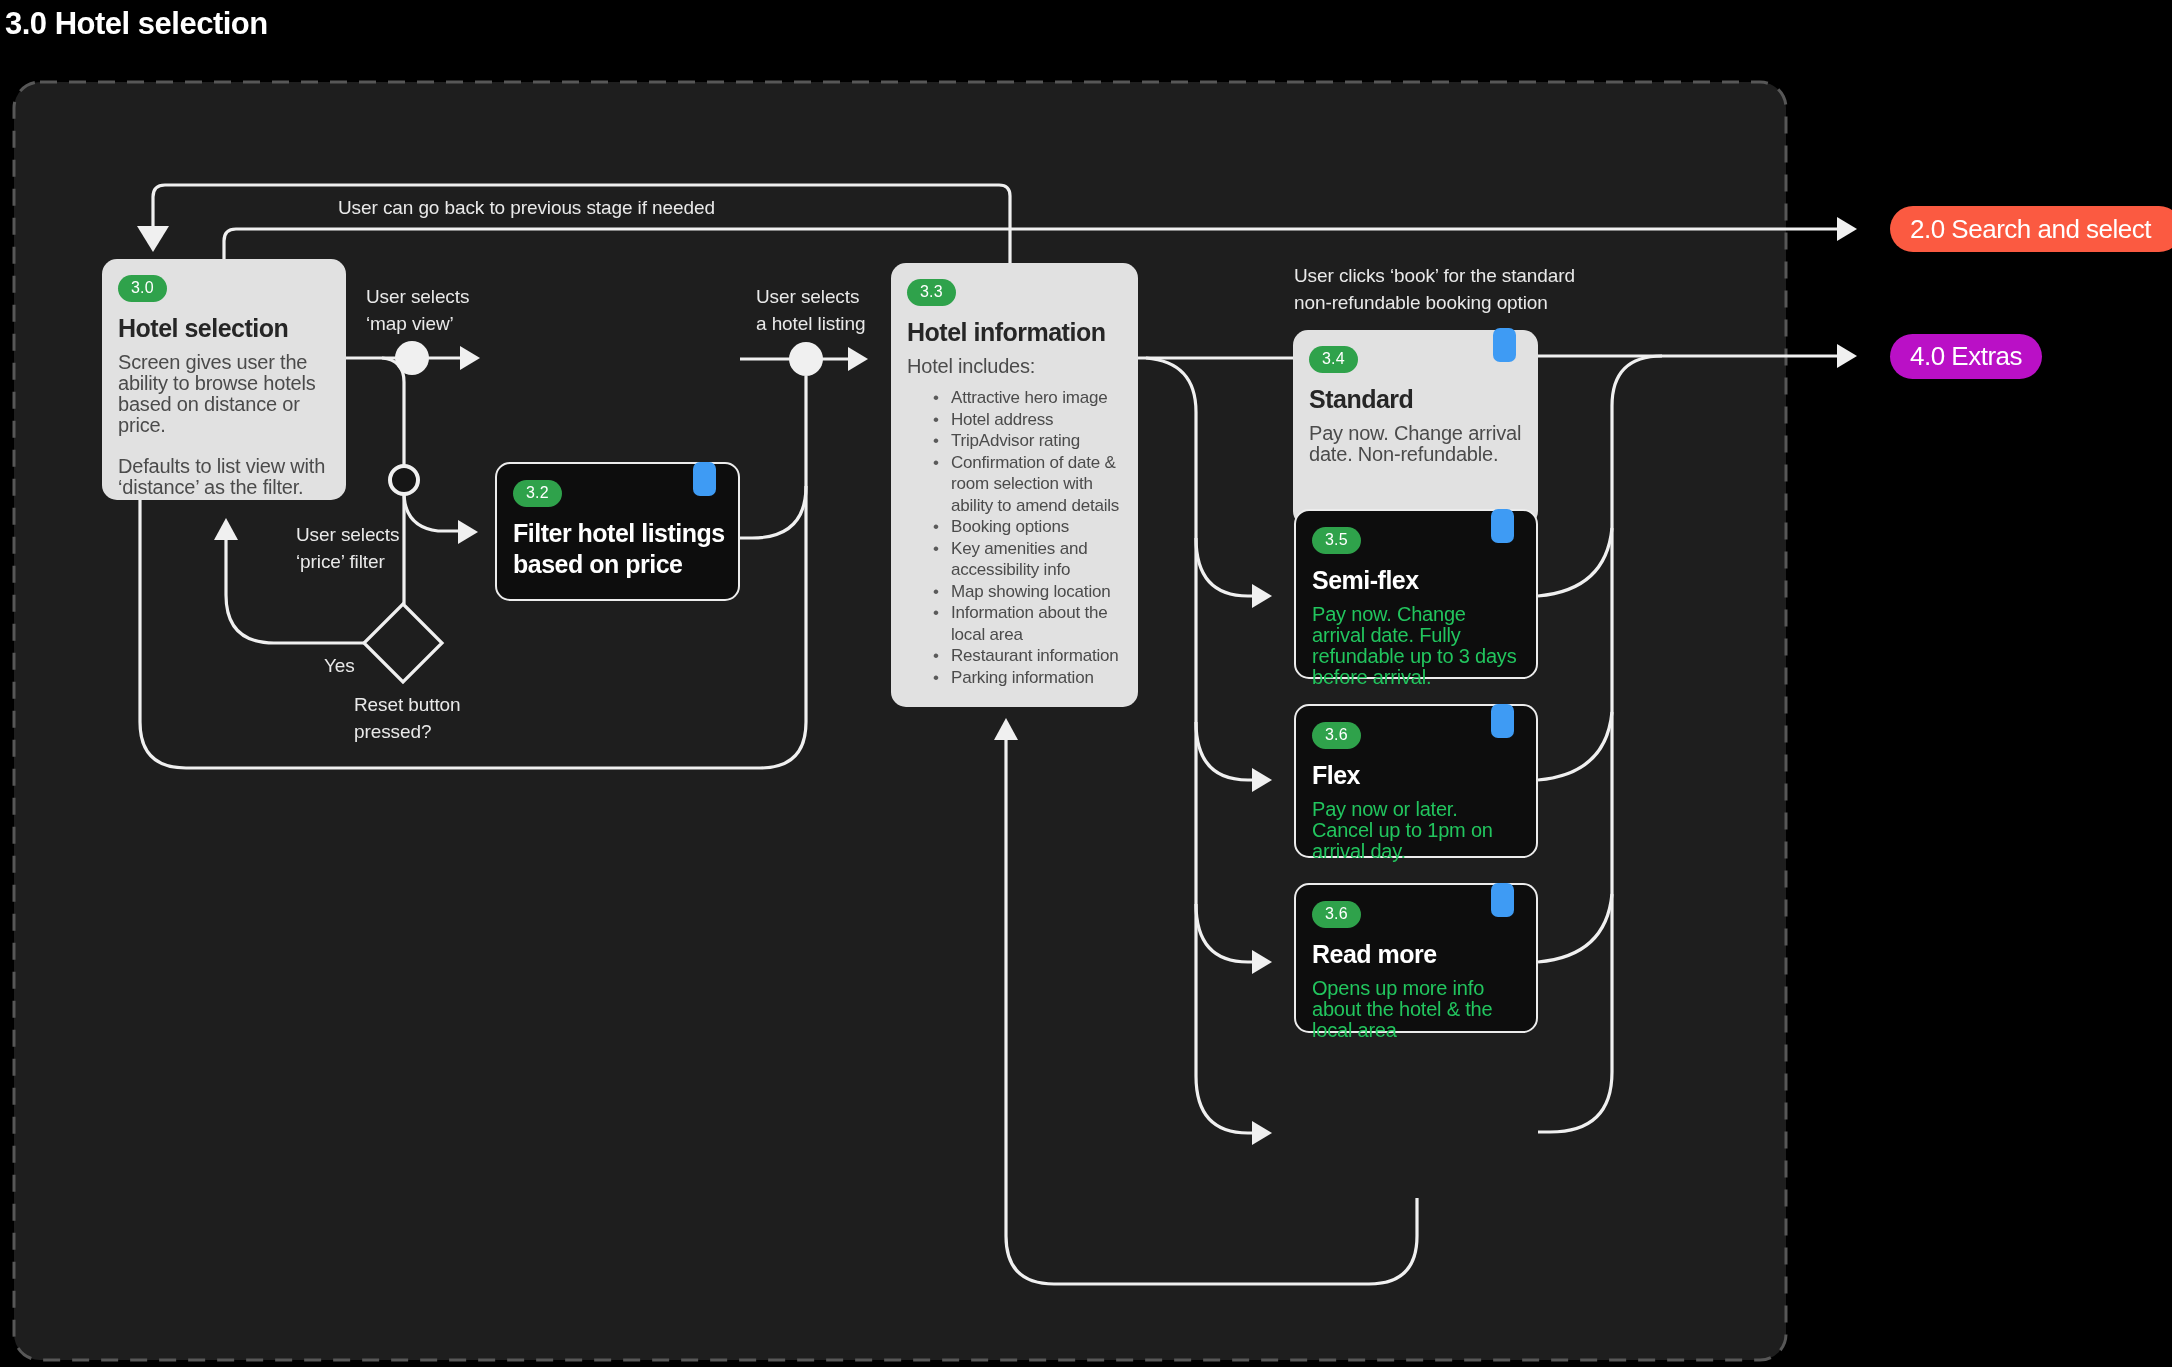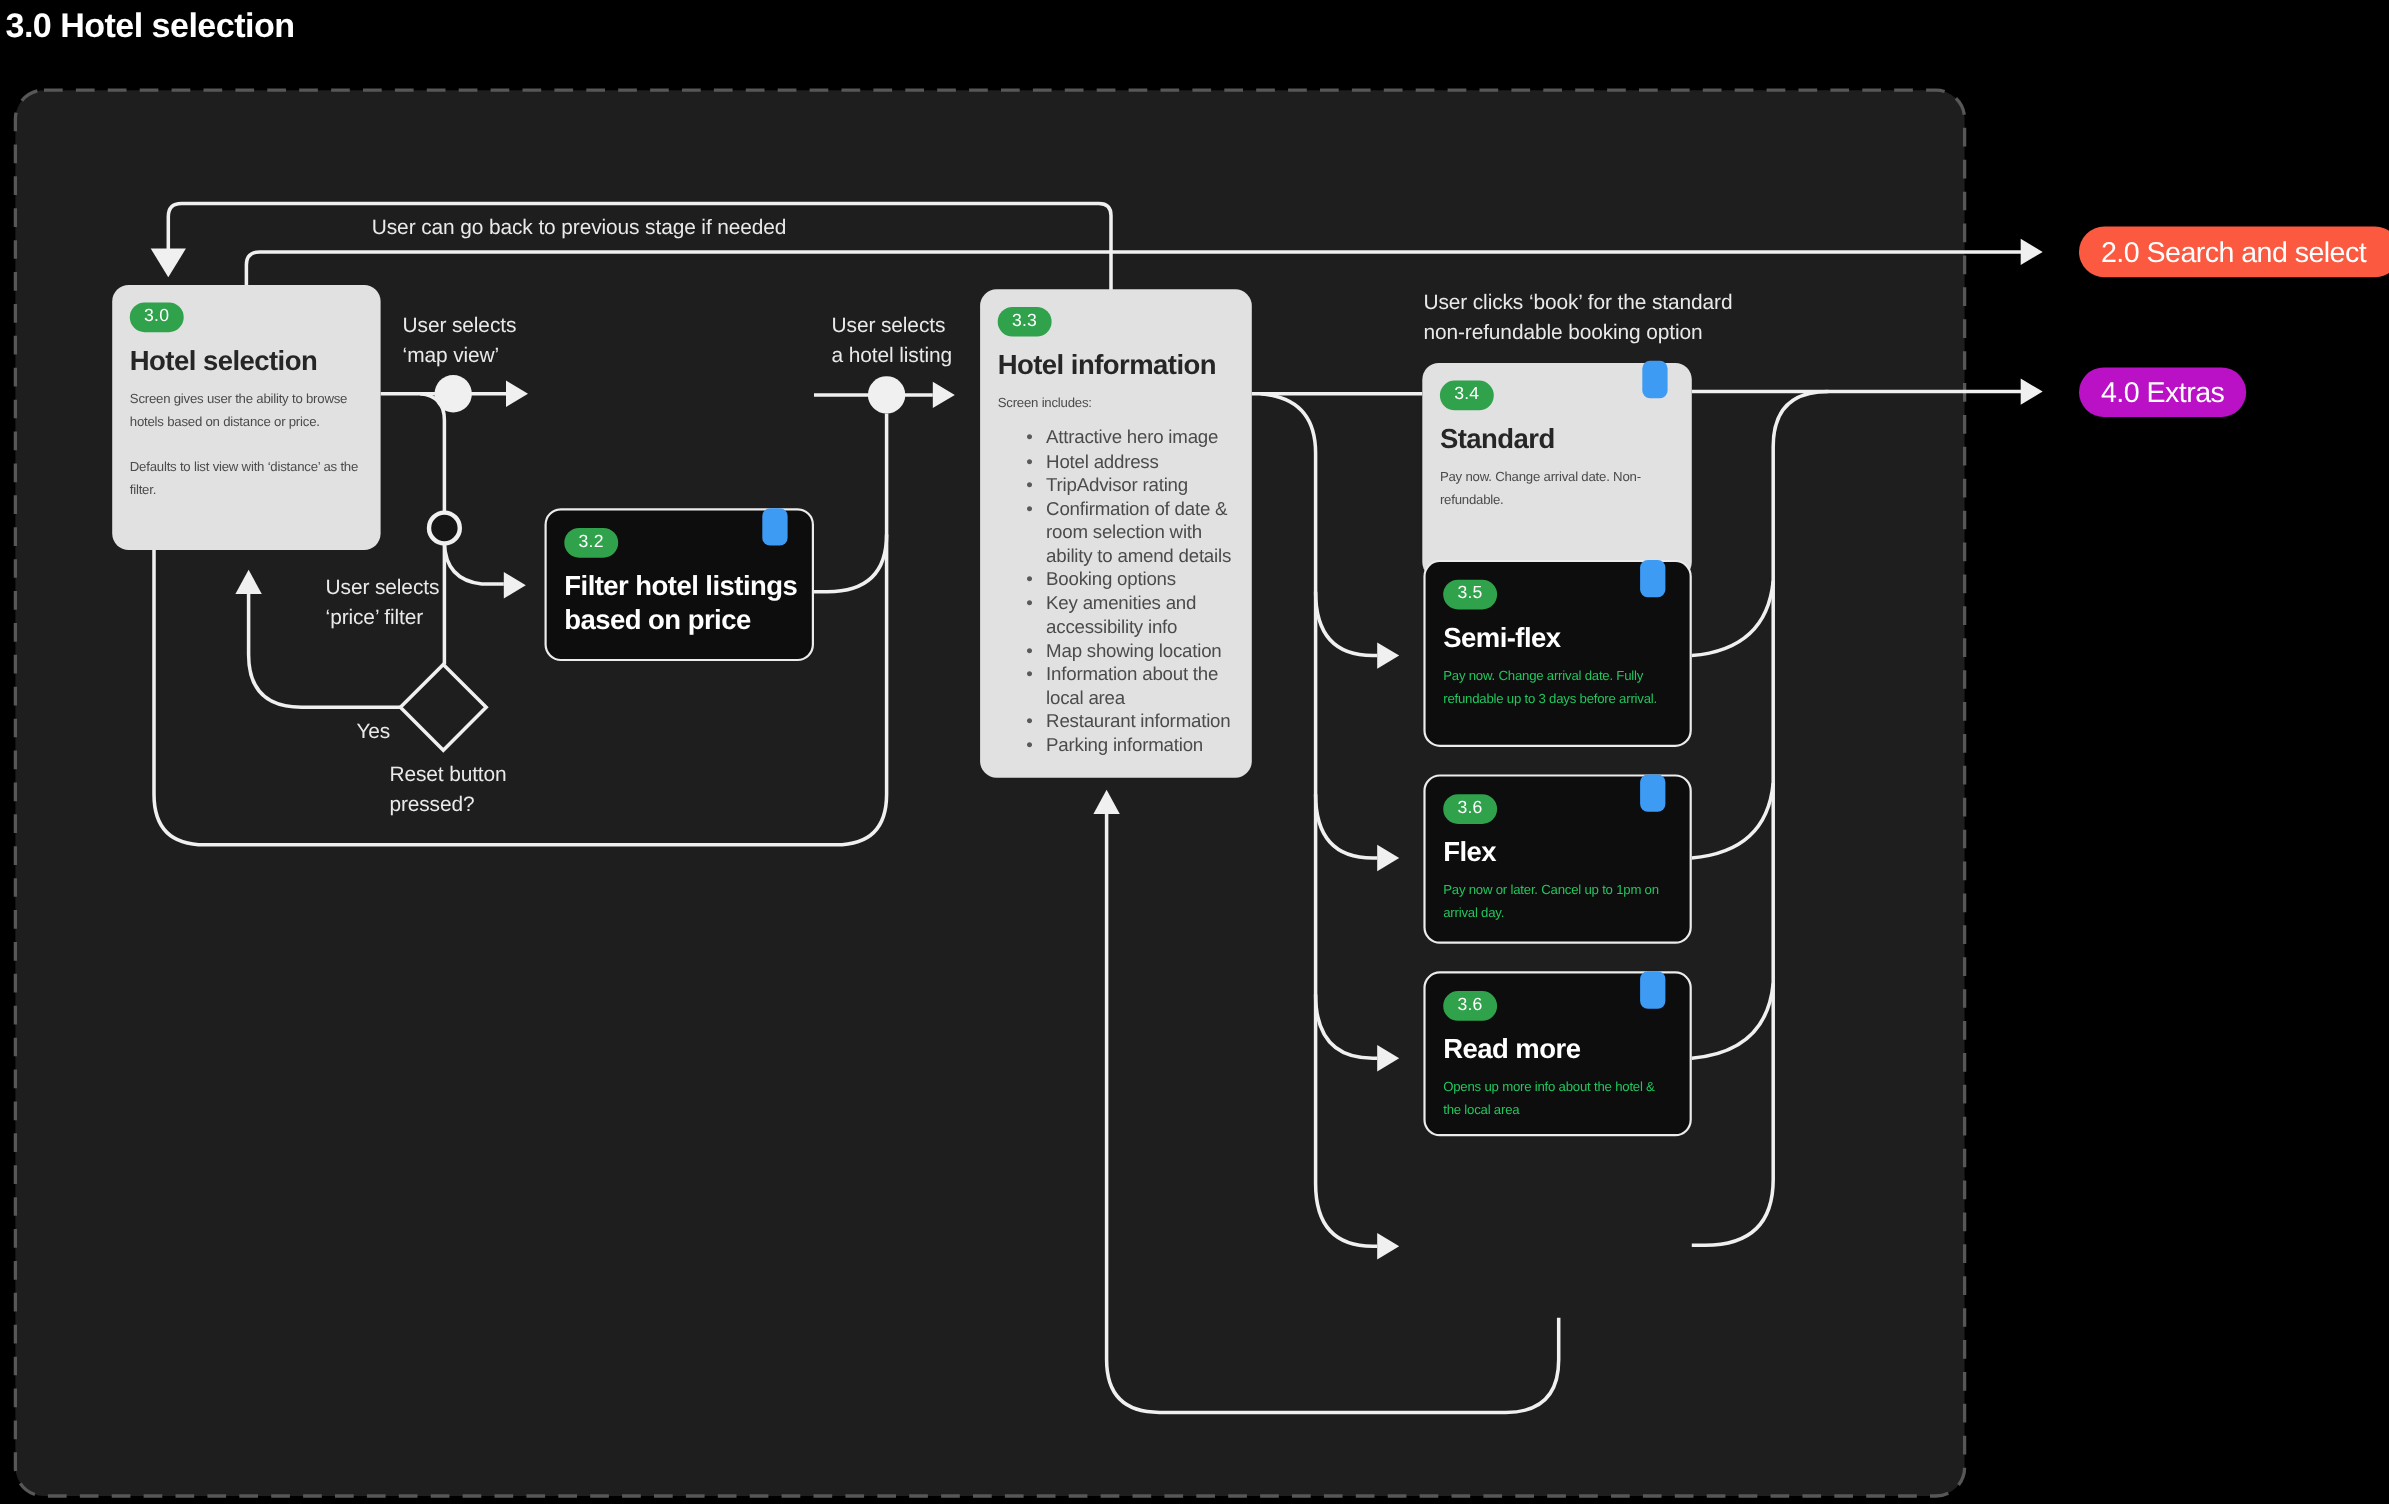--- a/index.html
+++ b/index.html
@@ -13,21 +13,21 @@
   
   .card{position:absolute;z-index:2;border-radius:15px;box-sizing:border-box;padding:16px 13px 12px 16px;}
   .card.light{background:#e1e1e1;}
   .card.dark{background:#0d0d0d;border:2.5px solid #ececec;}
   .badge{display:inline-block;background:#2fa24b;color:#fff;font-size:16px;
          padding:4px 13px 5px;border-radius:16px;letter-spacing:.2px;}
   .card .title{margin-top:11px;font-size:25px;font-weight:700;letter-spacing:-0.5px;
                line-height:31px;white-space:pre-line;}
   .card.light .title{color:#262626;}
   .card.dark .title{color:#ffffff;}
-  .card .body{margin-top:8px;font-size:12px;line-height:21px;letter-spacing:-0.2px;}
+  .card .body{margin-top:8px;font-size:20px;line-height:21px;letter-spacing:-0.2px;}
   .card.light .body{color:#4b4b4b;}
   .card.dark .body{color:#22c55e;}
   .card .body + .body{margin-top:20px;}
   .tab{position:absolute;top:-2px;right:22px;width:23px;height:34px;background:#3e9bf4;
        border-radius:7px;}
   .n30{left:102px;top:259px;width:244px;height:241px;}
   .n31{left:493px;top:258px;width:247px;height:184px;}
   .n32{left:495px;top:462px;width:245px;height:139px;}
   .n33{left:891px;top:263px;width:247px;height:444px;}
   .n34{left:1293px;top:330px;width:245px;height:196px;}
@@ -132,21 +132,21 @@
   <div class="card dark n32">
     <span class="tab"></span>
     <span class="badge">3.2</span>
     <div class="title">Filter hotel listings
 based on price</div>
   </div>
 
   <div class="card light n33">
     <span class="badge">3.3</span>
     <div class="title">Hotel information</div>
-    <div class="body">Screen includes:</div>
+    <div class="body">Hotel includes:</div>
     <ul>
       <li>Attractive hero image</li>
       <li>Hotel address</li>
       <li>TripAdvisor rating</li>
       <li>Confirmation of date &amp; room selection with ability to amend details</li>
       <li>Booking options</li>
       <li>Key amenities and accessibility info</li>
       <li>Map showing location</li>
       <li>Information about the local area</li>
       <li>Restaurant information</li>

